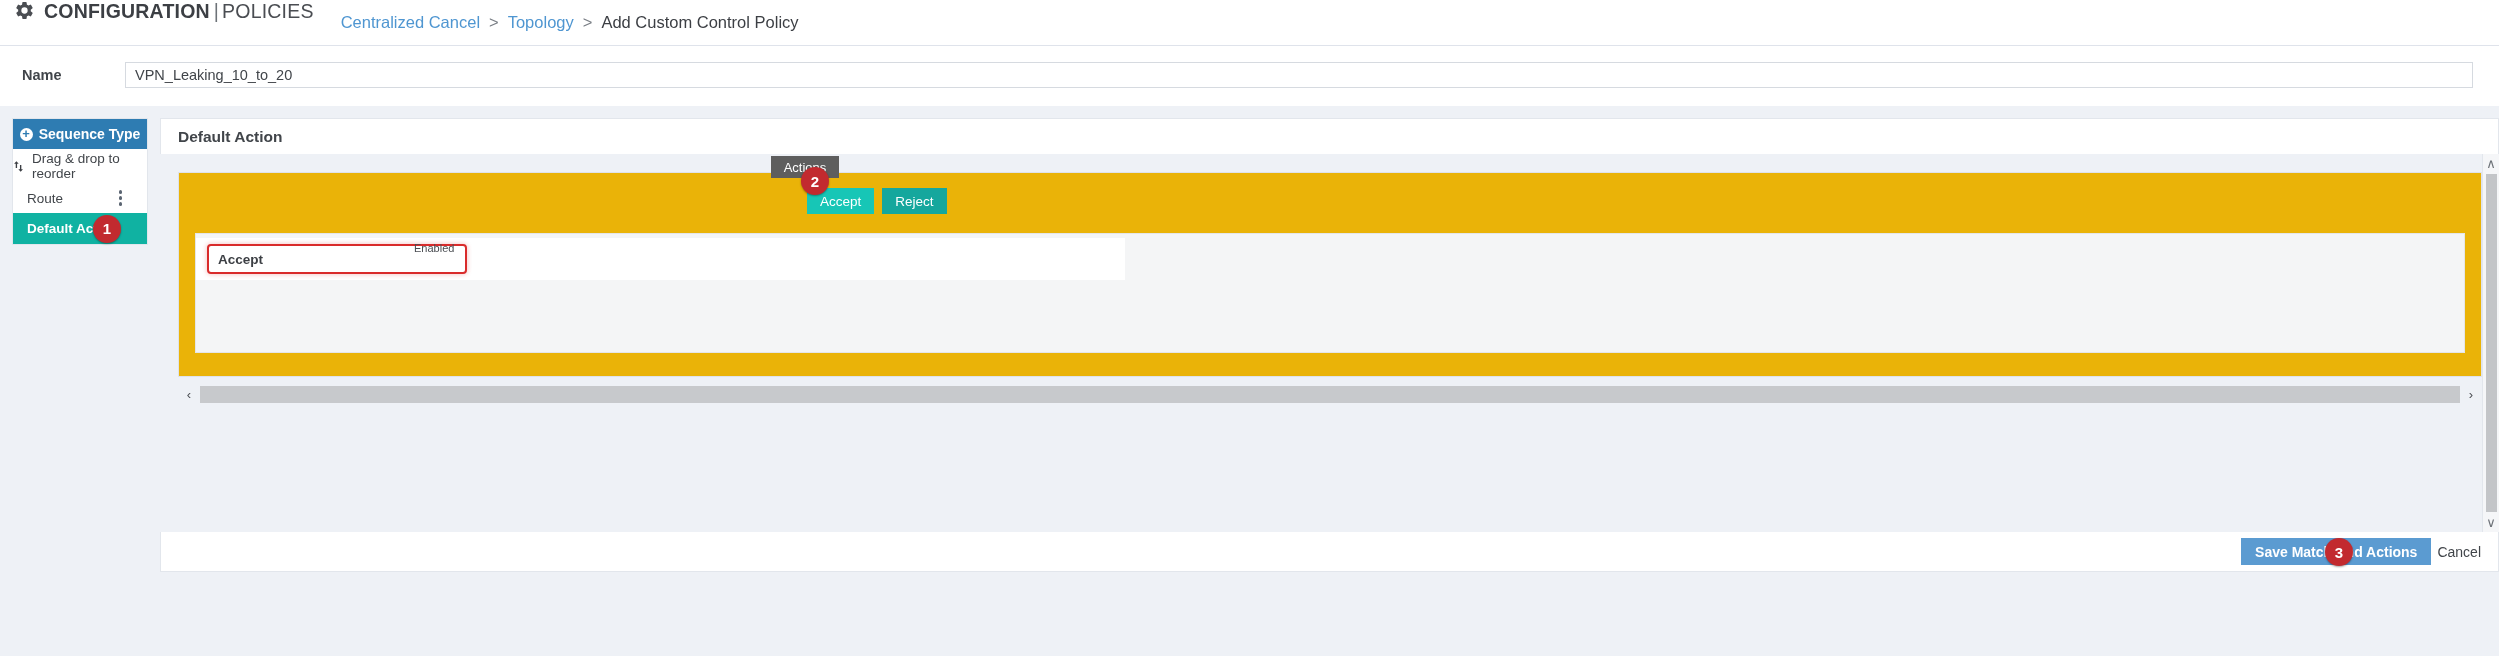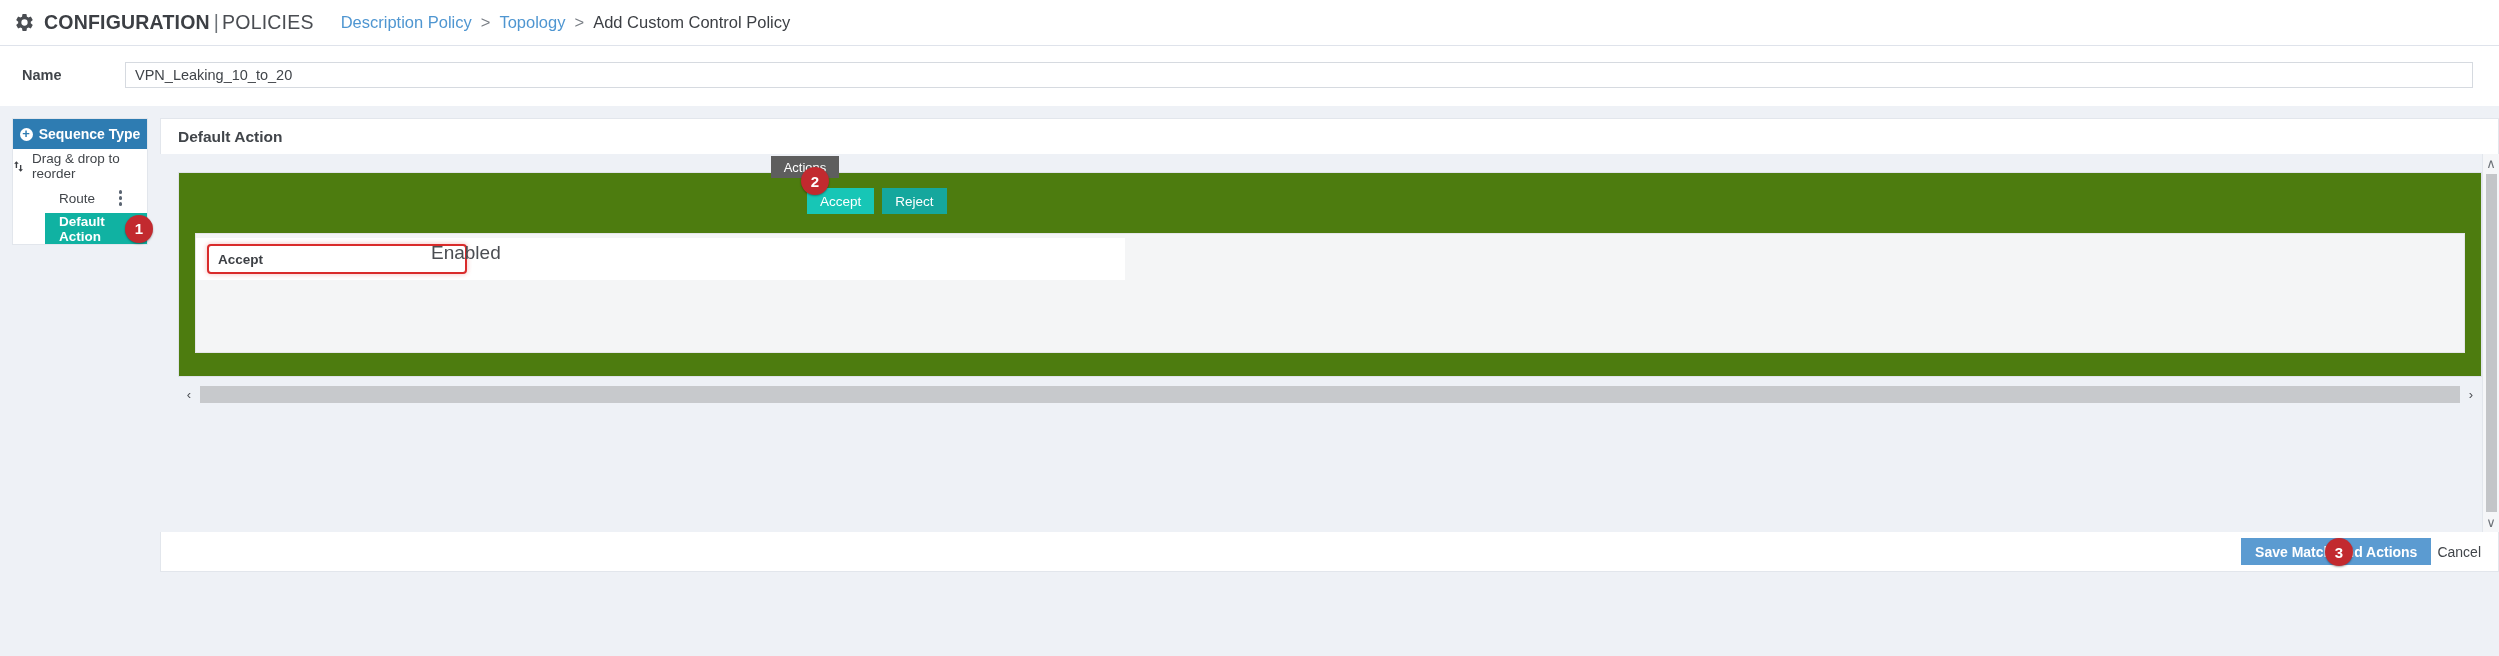--- a/index.html
+++ b/index.html
@@ -8,21 +8,20 @@
     background: #eef1f6;
     font-family: "Liberation Sans", sans-serif;
     overflow: hidden;
   }
 
   
   .topbar {
     height: 46px;
     background: #ffffff;
     display: flex;
-    align-items: center;
     padding-left: 14px;
     border-bottom: 1px solid #dfe3eb;
   }
   .gear-icon { width: 21px; height: 21px; margin-right: 9px; display: block; }
   .app-title {
     font-size: 19.5px;
     font-weight: bold;
     color: #3c3f44;
     letter-spacing: .2px;
     white-space: nowrap;
@@ -119,21 +118,20 @@
   .reorder-icon { margin-right: 8px; display: block; }
   .seq-item {
     height: 30px;
     display: flex;
     align-items: center;
     padding: 0 22px 0 14px;
     font-size: 13.5px;
     color: #41454a;
     cursor: pointer;
     position: relative;
-    margin-left: 32px;
   }
   .seq-item.active {
     background: #10b2a2;
     color: #ffffff;
     font-weight: bold;
     height: 31px;
   }
   .seq-item .label { flex: 1; }
   .dots { display: flex; flex-direction: column; gap: 2.5px; padding: 4px 3px; cursor: pointer; }
   .dots i { width: 3.5px; height: 3.5px; border-radius: 50%; background: #5b6572; display: block; }
@@ -199,21 +197,21 @@
     font-size: 13px;
     display: flex;
     align-items: center;
     justify-content: center;
     cursor: pointer;
     z-index: 20;
   }
   #badge2 { left: 641px; top: 13px; }
 
   .white-card {
-    background: #4d7c0f;
+    background: #eab308;
     border: 1px solid #dfe3ea;
     height: 205px;
     padding: 15px 16px 0 16px;
     position: relative;
   }
   .ar-buttons { display: flex; gap: 8px; margin-left: 612px; }
   .ar-btn {
     height: 26px;
     min-width: 50px;
     padding: 0 13px;
@@ -253,23 +251,23 @@
     box-shadow: 0 0 4px 1px rgba(217,43,43,.22);
   }
   .accept-label {
     font-size: 13.5px;
     font-weight: bold;
     color: #3c3f44;
     padding-left: 9px;
   }
   .enabled-label {
     position: absolute;
-    left: 222px;
+    left: 205px;
     top: -4px;
-    font-size: 19px;
+    font-size: 11px;
     color: #4a4d52;
     white-space: nowrap;
   }
 
   
   .footer {
     background: #ffffff;
     border: 1px solid #e2e6ec;
     border-top: none;
     height: 40px;
@@ -337,21 +335,21 @@
 <body>
 
 <div class="topbar">
   <svg class="gear-icon" viewBox="0 0 24 24">
     <path fill="#4a4d52" d="M19.14 12.94a7.4 7.4 0 000-1.88l2.03-1.58a.5.5 0 00.12-.64l-1.92-3.32a.5.5 0 00-.6-.22l-2.39.96a7.3 7.3 0 00-1.63-.94l-.36-2.54a.5.5 0 00-.5-.42h-3.84a.5.5 0 00-.5.42l-.36 2.54c-.58.24-1.13.56-1.63.94l-2.39-.96a.5.5 0 00-.6.22L2.65 8.84a.5.5 0 00.12.64l2.03 1.58a7.4 7.4 0 000 1.88l-2.03 1.58a.5.5 0 00-.12.64l1.92 3.32c.13.22.38.3.6.22l2.39-.96c.5.38 1.05.7 1.63.94l.36 2.54c.04.24.25.42.5.42h3.84c.25 0 .46-.18.5-.42l.36-2.54c.58-.24 1.13-.56 1.63-.94l2.39.96c.22.08.47 0 .6-.22l1.92-3.32a.5.5 0 00-.12-.64l-2.03-1.58zM12 15.6A3.6 3.6 0 1112 8.4a3.6 3.6 0 010 7.2z"></path>
   </svg>
   <div class="app-title">
     <span>CONFIGURATION</span><span class="pipe">|</span><span class="sub">POLICIES</span>
   </div>
   <div class="crumbs">
-    <span class="crumb-link">Description Policy</span>
+    <span class="crumb-link">Centralized Cancel</span>
     <span class="crumb-sep">&gt;</span>
     <span class="crumb-link">Topology</span>
     <span class="crumb-sep">&gt;</span>
     <span class="crumb-current">Add Custom Control Policy</span>
   </div>
 </div>
 
 <div class="formwrap">
   <div class="formrow">
     <div class="formlabel">Name</div>

